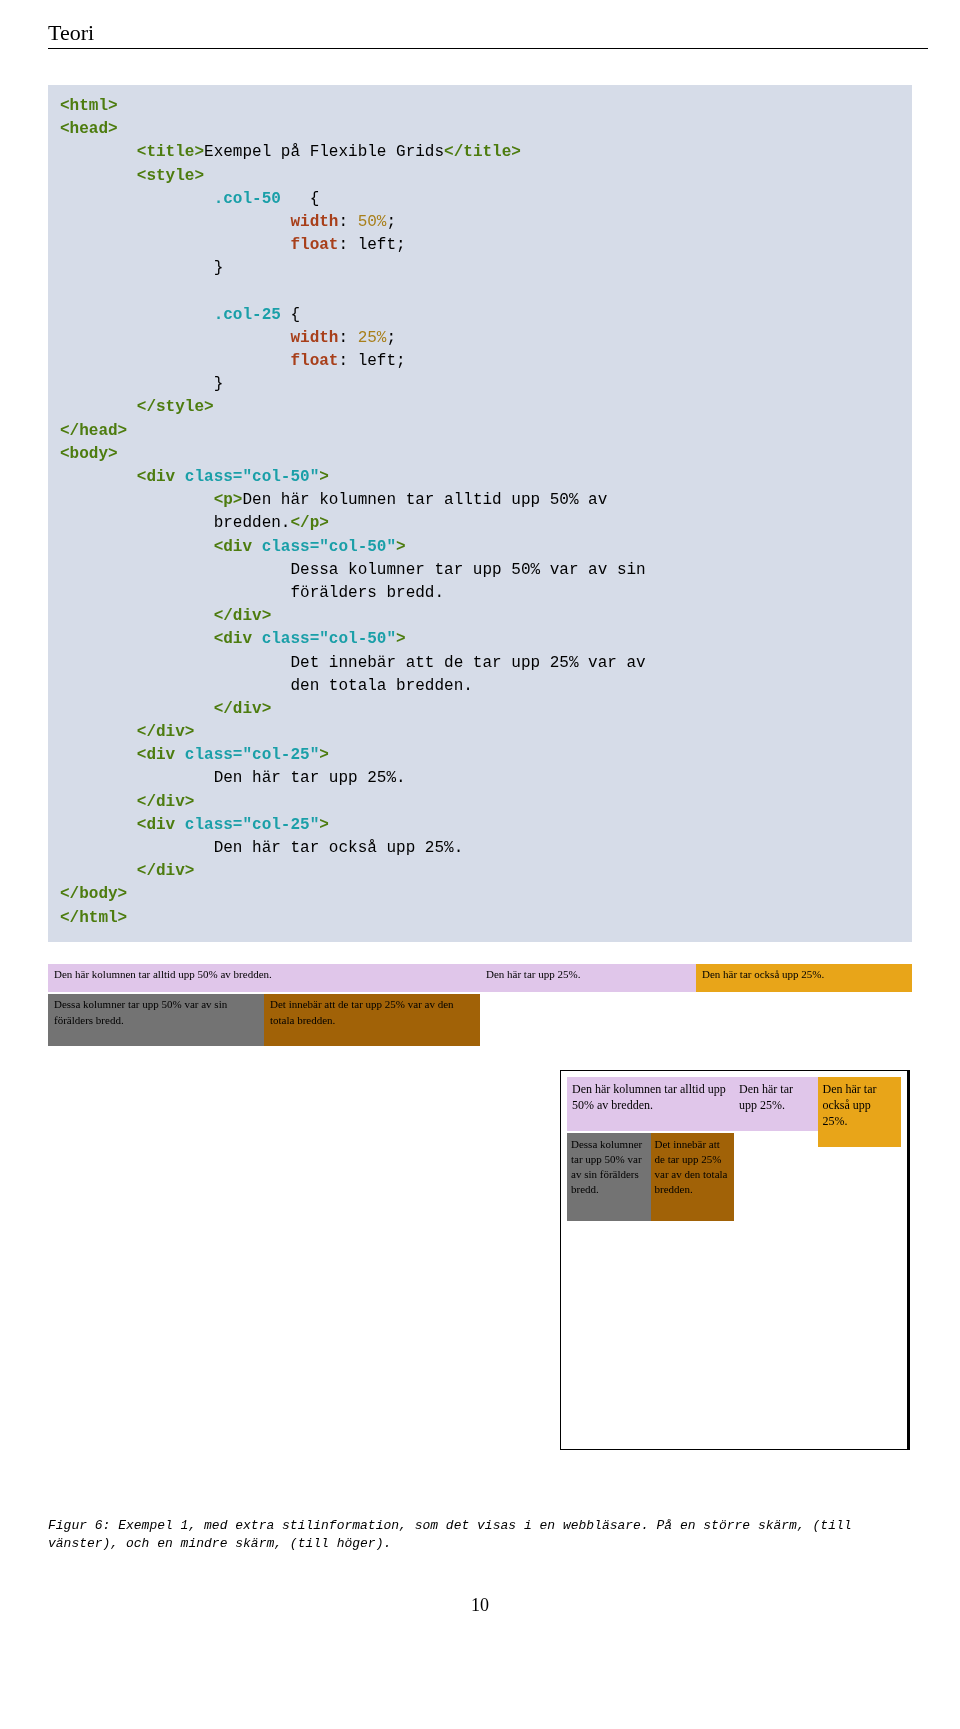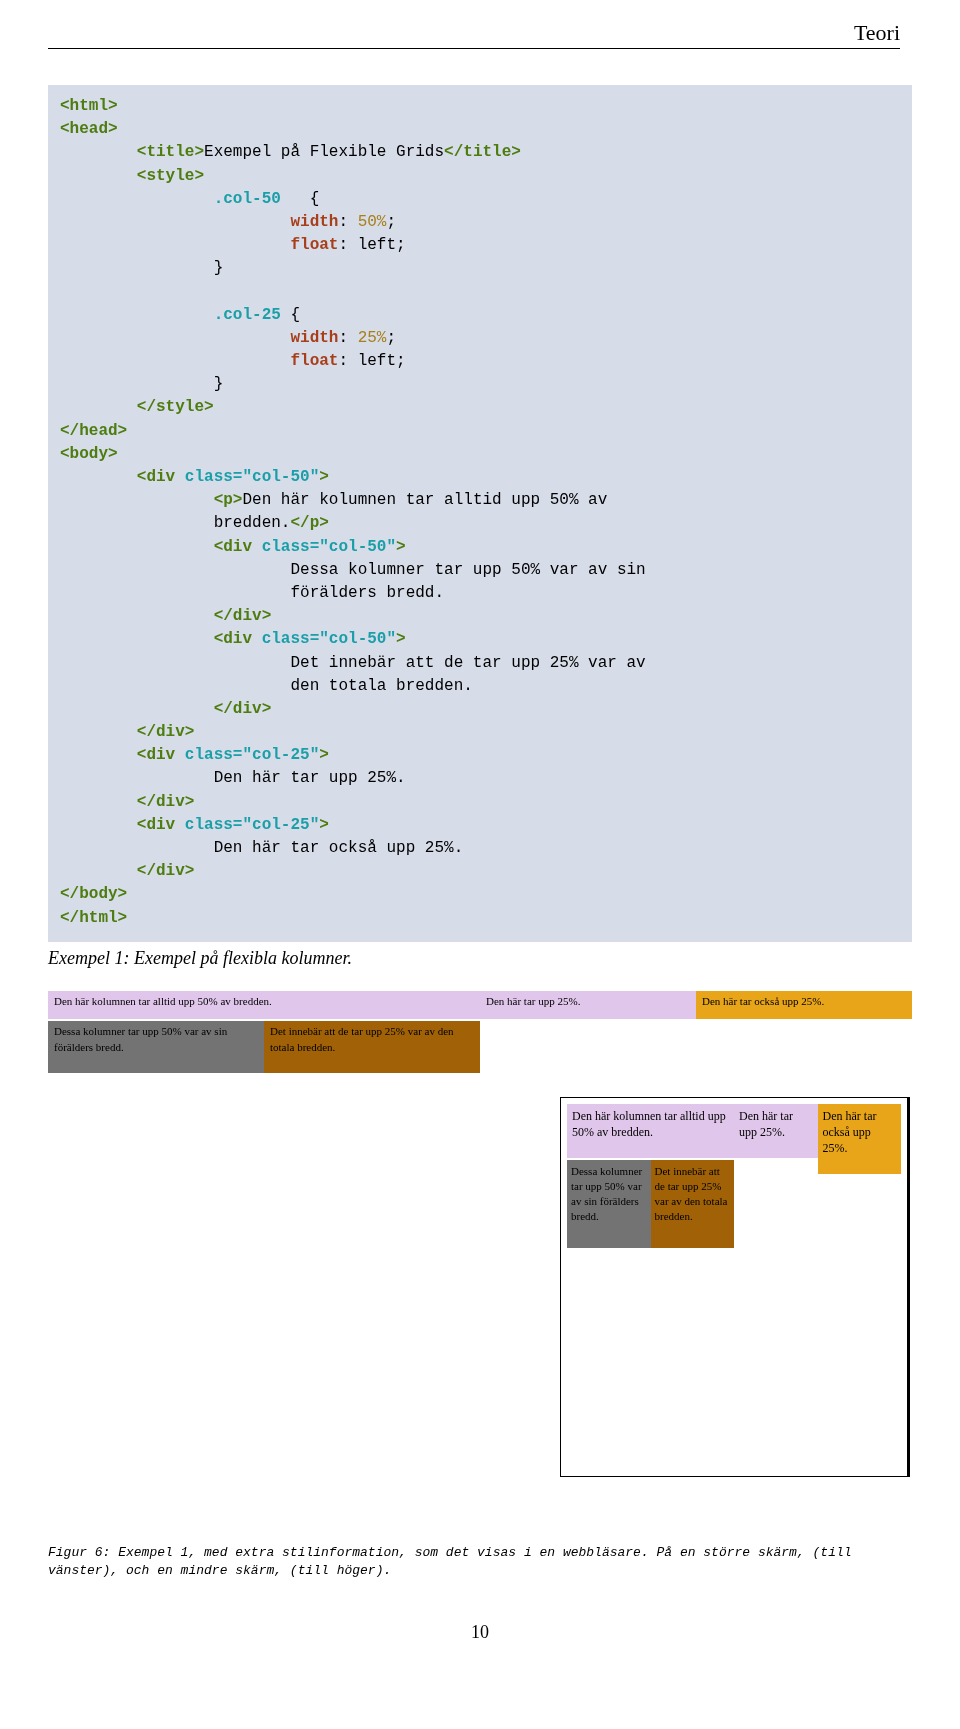--- a/index.html
+++ b/index.html
@@ -3,22 +3,22 @@
 <meta charset="utf-8">
 <style>
   * { box-sizing: border-box; margin: 0; padding: 0; }
   body {
     width: 960px;
     font-family: "Times New Roman", Times, serif;
     background: #fff;
     color: #000;
   }
   .page-header {
-    text-align: right;
-    padding: 20px 60px 4px 48px;
+    text-align: left;
+    padding: 20px 32px 4px 48px;
   }
   .page-header-text {
     font-size: 22px;
   }
   .page-header-rule {
     border: none;
     border-top: 1.5px solid #000;
     margin-top: 2px;
   }
   .content { padding: 32px 48px 0 48px; }
@@ -143,21 +143,20 @@
 <span>        </span><span class="kw">&lt;/div&gt;</span>
 <span>        </span><span class="kw">&lt;div </span><span class="cls">class=</span><span class="cls">"col-25"</span><span class="kw">&gt;</span>
 <span>                Den här tar upp 25%.</span>
 <span>        </span><span class="kw">&lt;/div&gt;</span>
 <span>        </span><span class="kw">&lt;div </span><span class="cls">class=</span><span class="cls">"col-25"</span><span class="kw">&gt;</span>
 <span>                Den här tar också upp 25%.</span>
 <span>        </span><span class="kw">&lt;/div&gt;</span>
 <span class="kw">&lt;/body&gt;</span>
 <span class="kw">&lt;/html&gt;</span></div>
 
-<div class="caption">Exempel 1: Exempel på flexibla kolumner.</div>
 
 <div class="demo-wide">
   <div class="row">
     <div class="c50">
       <div class="cell lilac">Den här kolumnen tar alltid upp 50% av bredden.</div>
       <div class="inner">
         <div class="c50">
           <div class="cell sage">Dessa kolumner tar upp 50% var av sin förälders bredd.</div>
         </div>
         <div class="c50">

